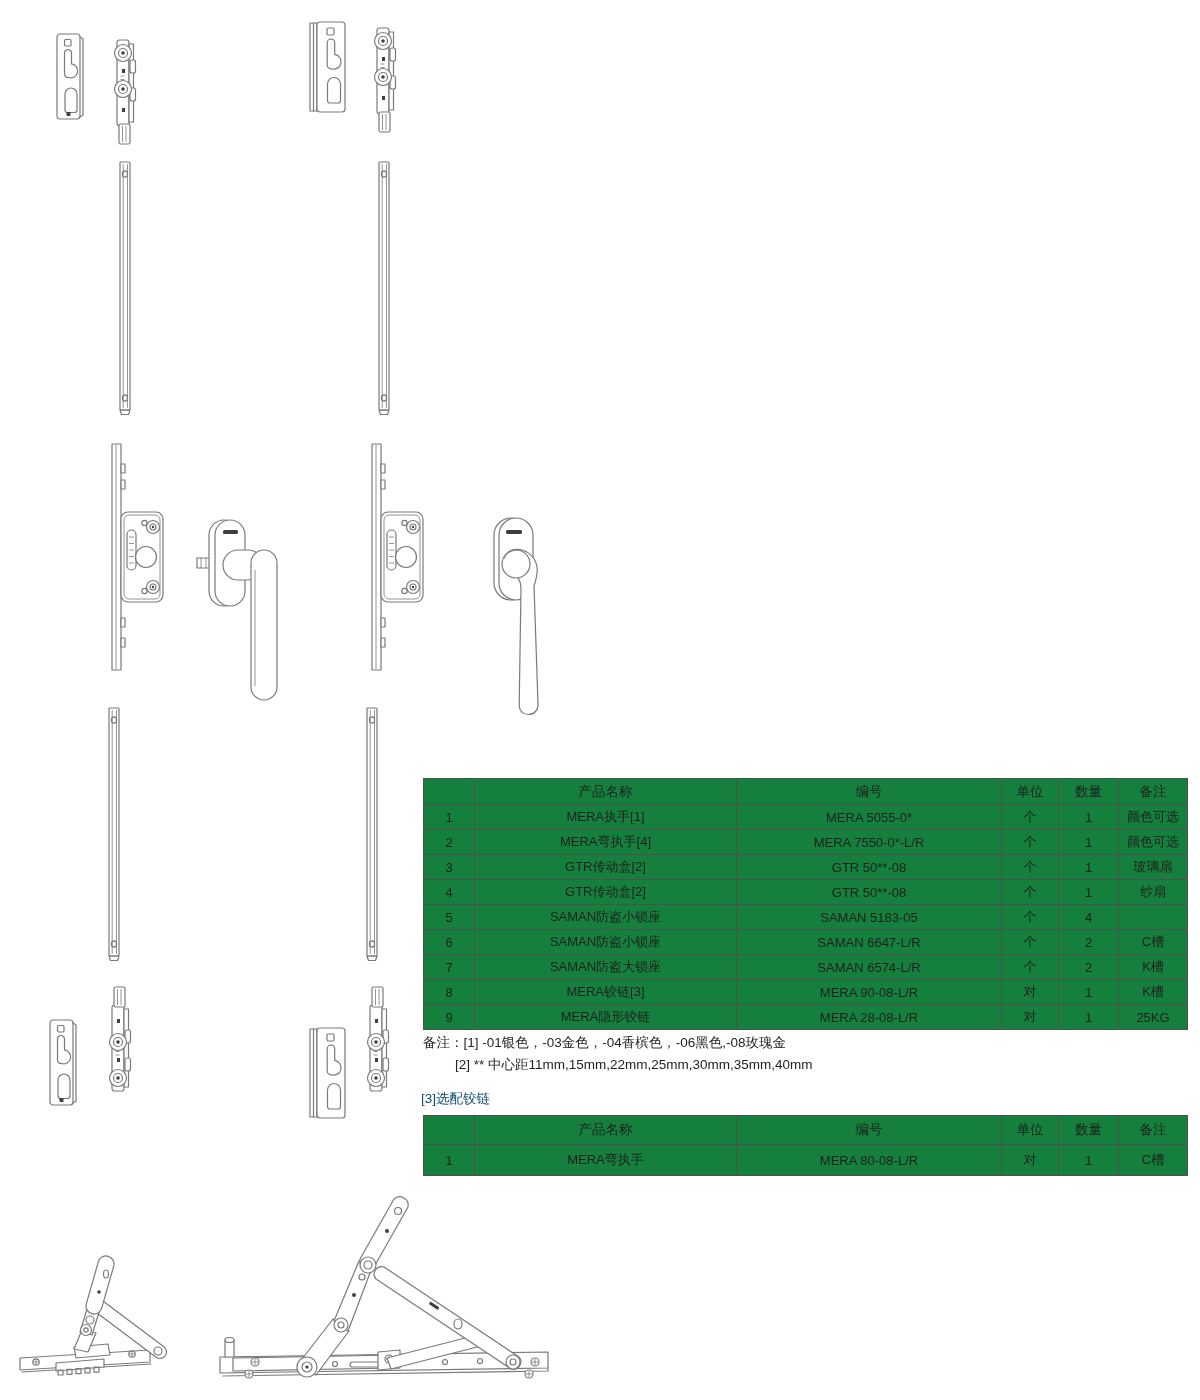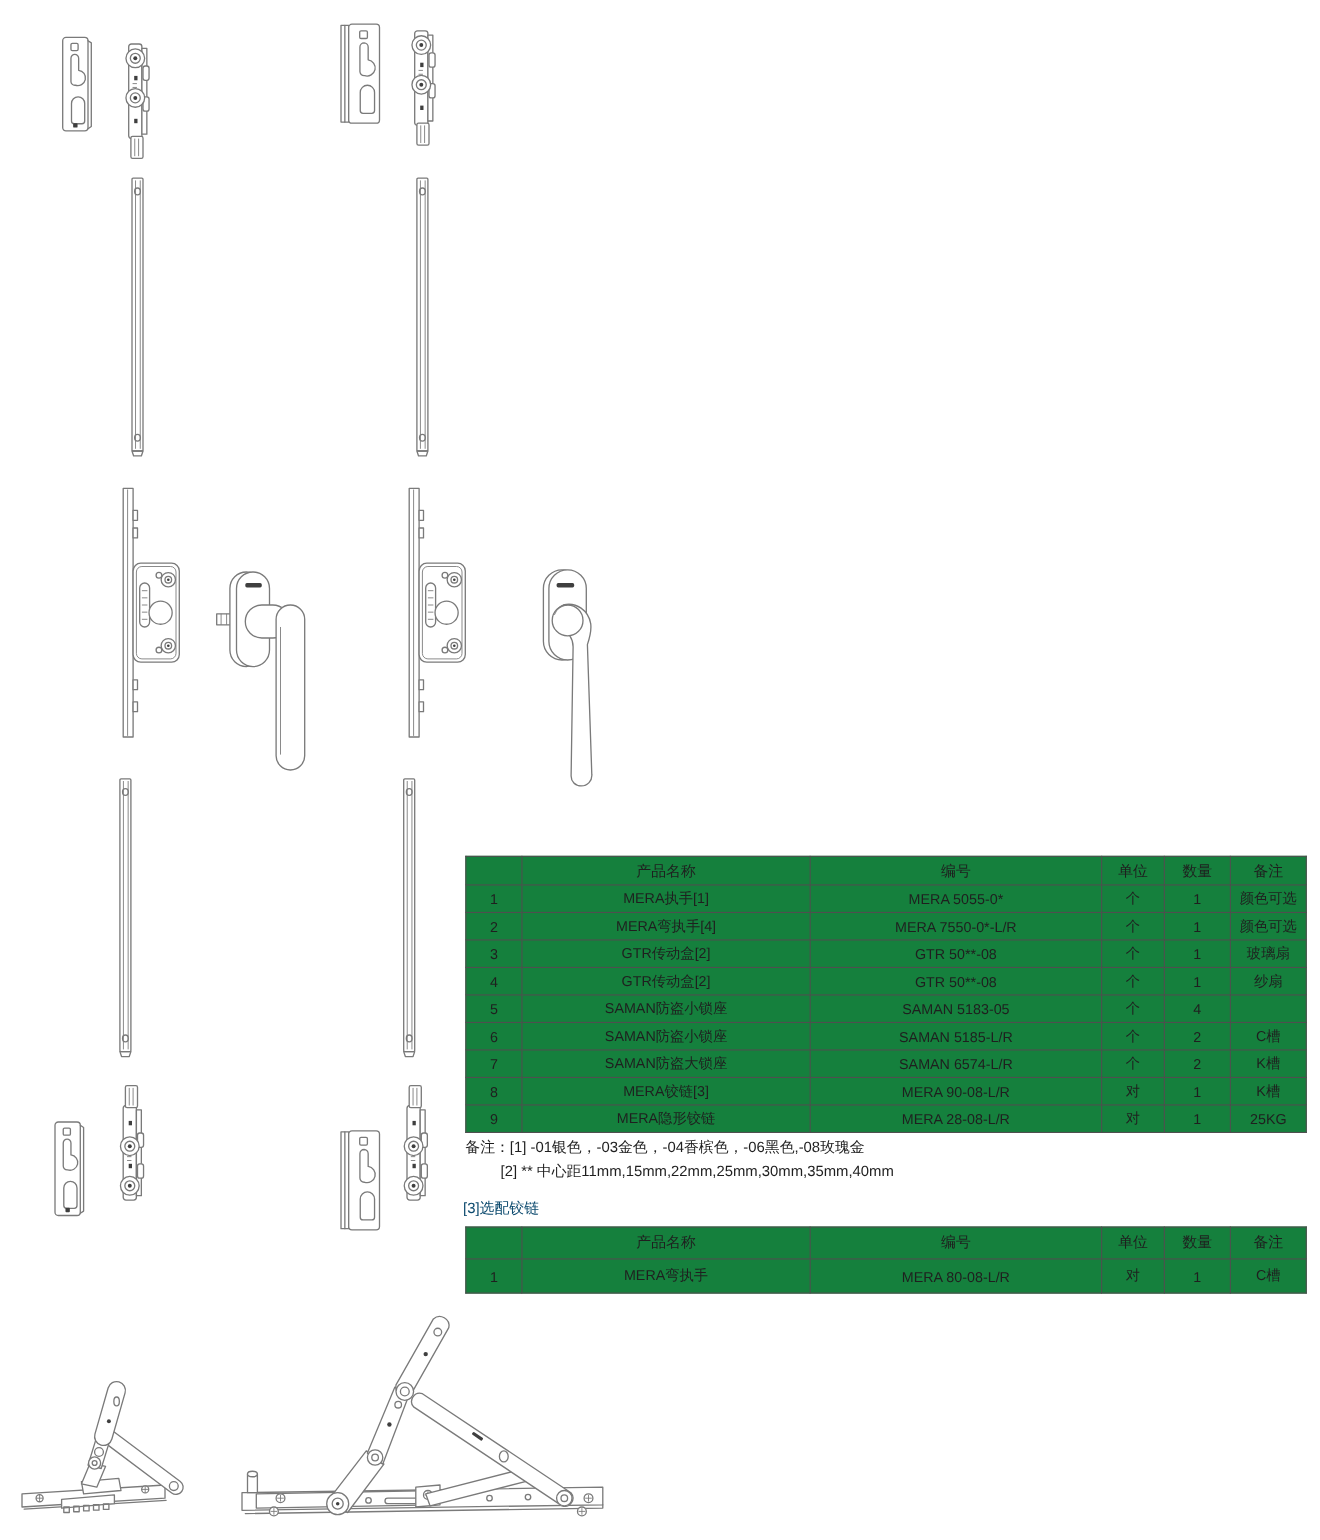--- a/index.html
+++ b/index.html
@@ -267,21 +267,21 @@
       <td>5</td>
       <td>SAMAN防盗小锁座</td>
       <td>SAMAN 5183-05</td>
       <td>个</td>
       <td>4</td>
       <td class="rmk"></td>
     </tr>
     <tr>
       <td>6</td>
       <td>SAMAN防盗小锁座</td>
-      <td>SAMAN 5185-L/R</td>
+      <td>SAMAN 6647-L/R</td>
       <td>个</td>
       <td>2</td>
       <td class="rmk">C槽</td>
     </tr>
     <tr>
       <td>7</td>
       <td>SAMAN防盗大锁座</td>
       <td>SAMAN 6574-L/R</td>
       <td>个</td>
       <td>2</td>

